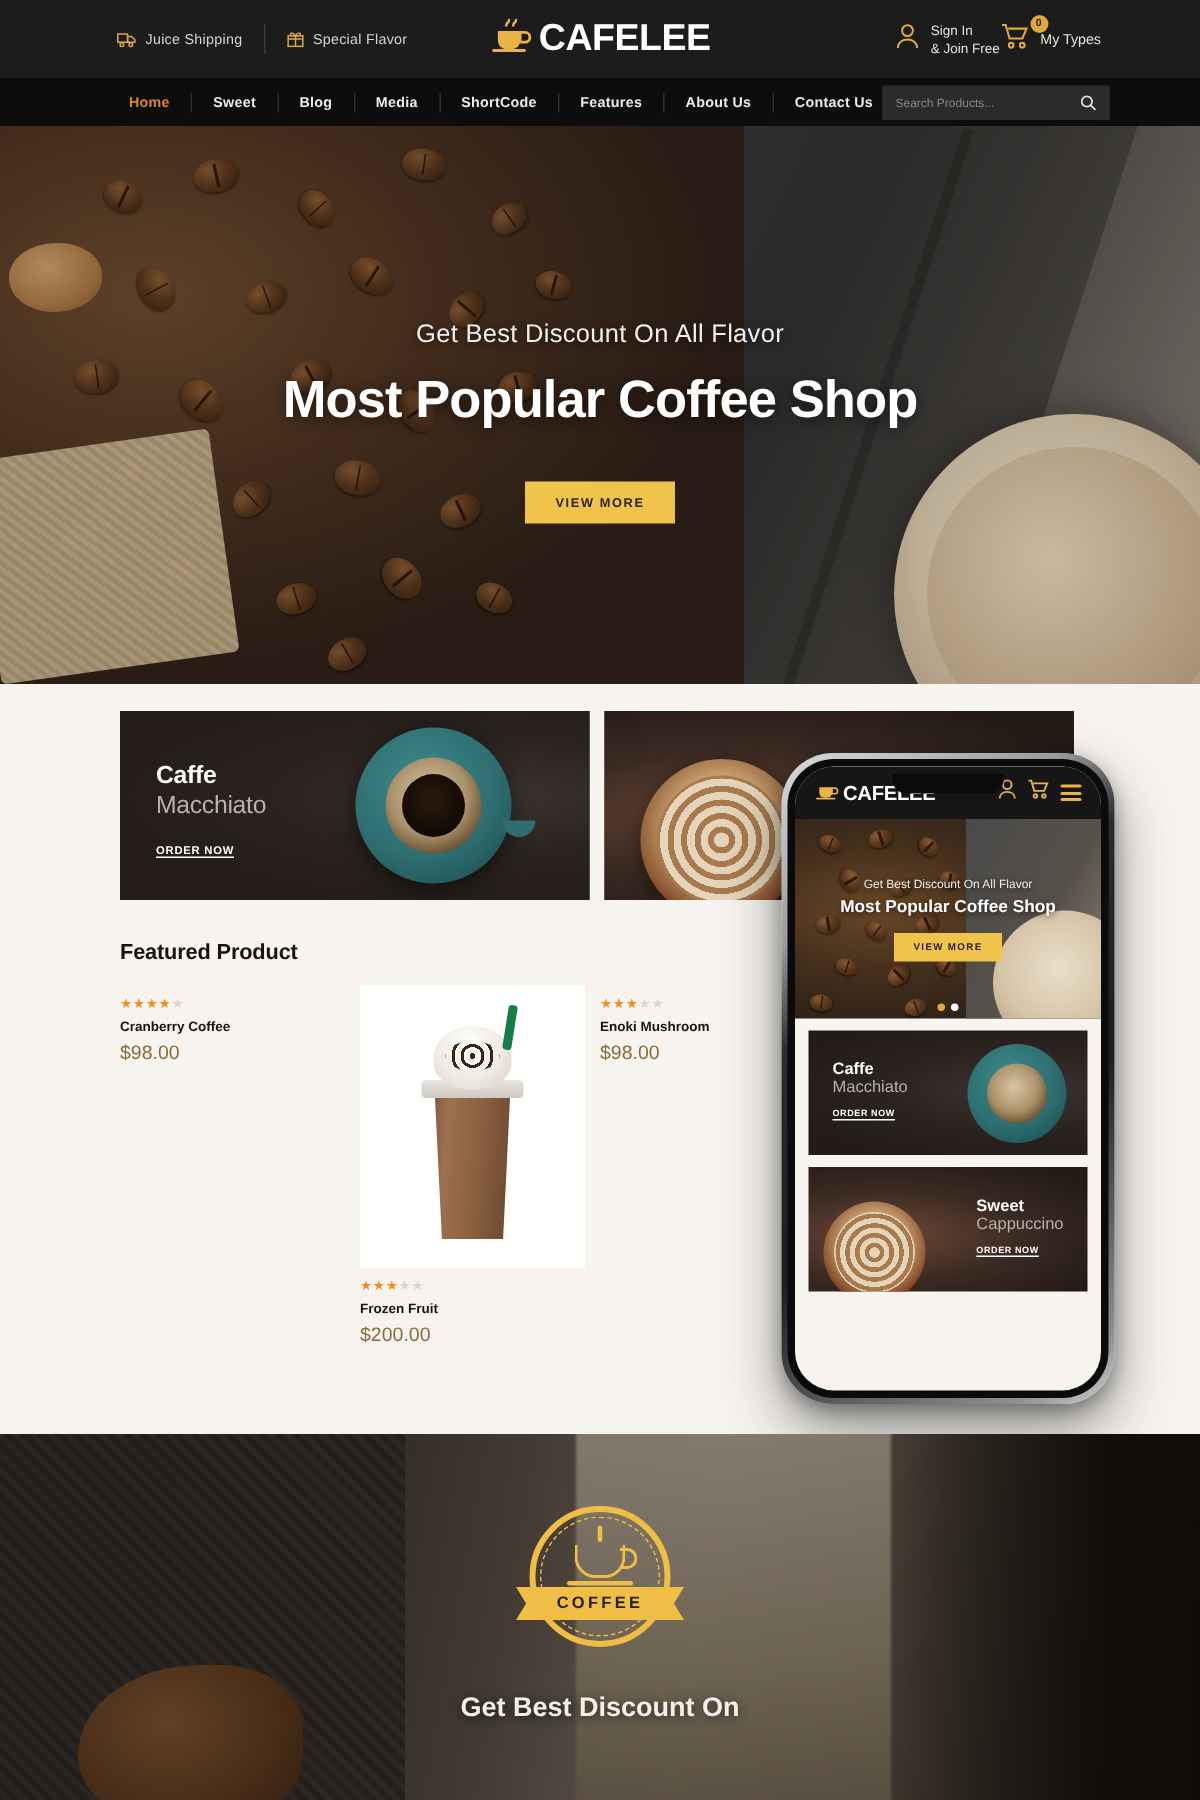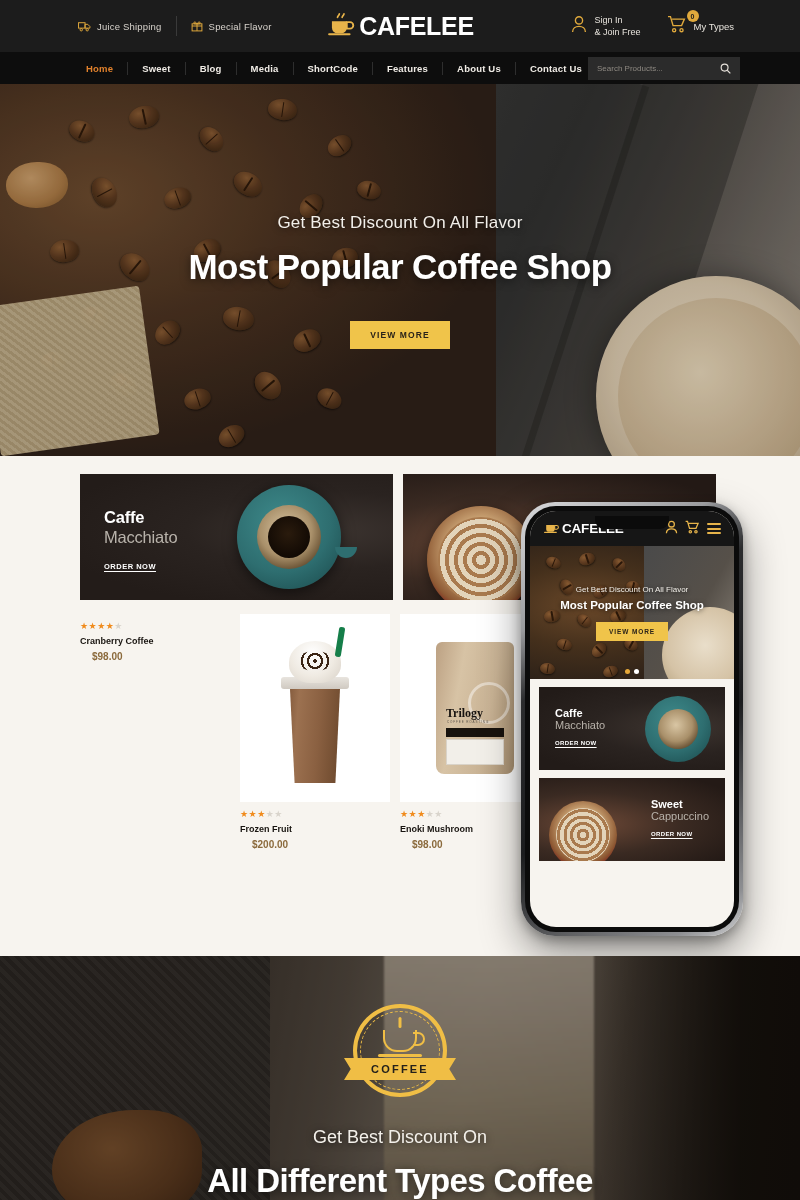--- a/index.html
+++ b/index.html
@@ -22,21 +22,21 @@
   .tb-icon { color: #E0A93C; display: flex; align-items: center; }
 
   .logo-wrap {
     position: absolute; left: 50%; top: 50%; transform: translate(-50%, -50%);
     display: flex; align-items: center; gap: 3px;
   }
   .logo-text { color: #fff; font-size: 25px; font-weight: 800; letter-spacing: -0.3px; }
 
   .topbar-right {
     margin-left: auto; margin-right: 66px;
-    display: flex; align-items: center; gap: 26px;
+    display: flex; align-items: center; 
   }
   .acct { display: flex; align-items: center; gap: 7px; }
   .acct-ic { color: #E0A93C; }
   .acct-tx { color: #E7E3DC; font-size: 9px; line-height: 12px; }
   .cart { display: flex; align-items: center; gap: 7px; position: relative; }
   .cart-badge {
     position: absolute; left: 20px; top: -5px;
     width: 12px; height: 12px; border-radius: 50%;
     background: #E0A93C; color: #1C1C1C; font-size: 7px; font-weight: 700;
     display: flex; align-items: center; justify-content: center;
@@ -204,21 +204,21 @@
   .prod-row { display: flex; gap: 10px; padding: 14px 0 0 80px; }
   .prod { width: 150px; cursor: pointer; }
   .prod-img {
     width: 150px; height: 188px; background: #FFFFFF;
     display: flex; align-items: center; justify-content: center; overflow: hidden;
   }
   .stars { margin-top: 8px; font-size: 9px; letter-spacing: .5px; line-height: 1; }
   .st-on { color: #F08B1D; }
   .st-off { color: #D9D4CC; }
   .prod-name { margin-top: 5px; color: #181410; font-size: 9px; font-weight: 700; }
-  .prod-price { margin-top: 5px; color: #8B6A3C; font-size: 10px; font-weight: 700; margin-left: 12px; }
+  .prod-price { margin-top: 5px; color: #8B6A3C; font-size: 13px; font-weight: 400; }
 
   
   .bag {
     width: 74px; height: 126px; position: relative;
     background: linear-gradient(100deg, #C2A782 0%, #D8C3A2 28%, #CBB491 62%, #A98F6C 100%);
     border-radius: 3px 3px 4px 4px;
   }
   .bag-top {
     position: absolute; left: 4px; right: 4px; top: 14px; height: 6px; background: #17120D;
   }
@@ -399,21 +399,21 @@
     position: absolute; left: 50%; top: 13px; transform: translateX(-50%);
     width: 3px; height: 11px; background: #F0BE45; border-radius: 2px;
   }
   .badge-ribbon {
     position: absolute; left: -9px; right: -9px; top: 54px; height: 22px;
     background: #F0BE45; display: flex; align-items: center; justify-content: center;
     clip-path: polygon(0 0, 100% 0, 94% 50%, 100% 100%, 0 100%, 6% 50%);
   }
   .badge-word { color: #23201B; font-size: 11px; font-weight: 800; letter-spacing: 2.2px; }
   .bot-sub {
-    margin-top: 30px; color: #F3F0EA; font-size: 18px; font-weight: 400;
+    margin-top: 30px; color: #F3F0EA; font-size: 18px; font-weight: 700;
     text-shadow: 0 1px 7px rgba(0,0,0,.6);
   }
   .bot-title {
     margin-top: 14px; color: #fff; font-size: 33px; font-weight: 800; letter-spacing: -.6px;
     text-shadow: 0 2px 10px rgba(0,0,0,.6);
   }
 </style>
 </head>
 <body>
 
@@ -574,20 +574,21 @@
       <div class="promo dark2">
         <div class="promo2-cup"></div>
         <div class="promo-txt right">
           <div class="promo-t1">Sweet</div>
           <div class="promo-t2">Cappuccino</div>
           <span class="promo-cta">ORDER NOW</span>
         </div>
       </div>
     </div>
 
+    <div class="feat-title">Featured Product</div>
 
     <div class="prod-row">
       <div class="prod">
         <div class="stars"><span class="st-on">★★★★</span><span class="st-off">★</span></div>
         <div class="prod-name">Cranberry Coffee</div>
         <div class="prod-price">$98.00</div>
       </div>
 
       <div class="prod">
         <div class="prod-img">
@@ -598,29 +599,20 @@
             <div class="frap-driz"></div>
             <div class="frap-straw"></div>
           </div>
         </div>
         <div class="stars"><span class="st-on">★★★</span><span class="st-off">★★</span></div>
         <div class="prod-name">Frozen Fruit</div>
         <div class="prod-price">$200.00</div>
       </div>
 
       <div class="prod">
-        <div class="prod-img">
-          <div class="bag2">
-            <div class="bag2-mark"></div>
-            <div class="bag2-serif">Trilogy</div>
-            <div class="bag2-sub">COFFEE ROASTING</div>
-            <div class="bag2-box"></div>
-            <div class="bag2-card"></div>
-          </div>
-        </div>
         <div class="stars"><span class="st-on">★★★</span><span class="st-off">★★</span></div>
         <div class="prod-name">Enoki Mushroom</div>
         <div class="prod-price">$98.00</div>
       </div>
     </div>
   </div>
 
   <div class="phone">
     <div class="phone-inner">
       <div class="phone-screen">
@@ -719,17 +711,16 @@
         <div class="badge-ring"></div>
         <div class="badge-ring2"></div>
         <div class="badge-steam"></div>
         <div class="badge-cup"></div>
         <div class="badge-saucer"></div>
         <div class="badge-ribbon">
           <span class="badge-word">COFFEE</span>
         </div>
       </div>
       <div class="bot-sub">Get Best Discount On</div>
-      <div class="bot-title">All Different Types Coffee</div>
     </div>
   </div>
 
 </div>
 
 </body></html>

